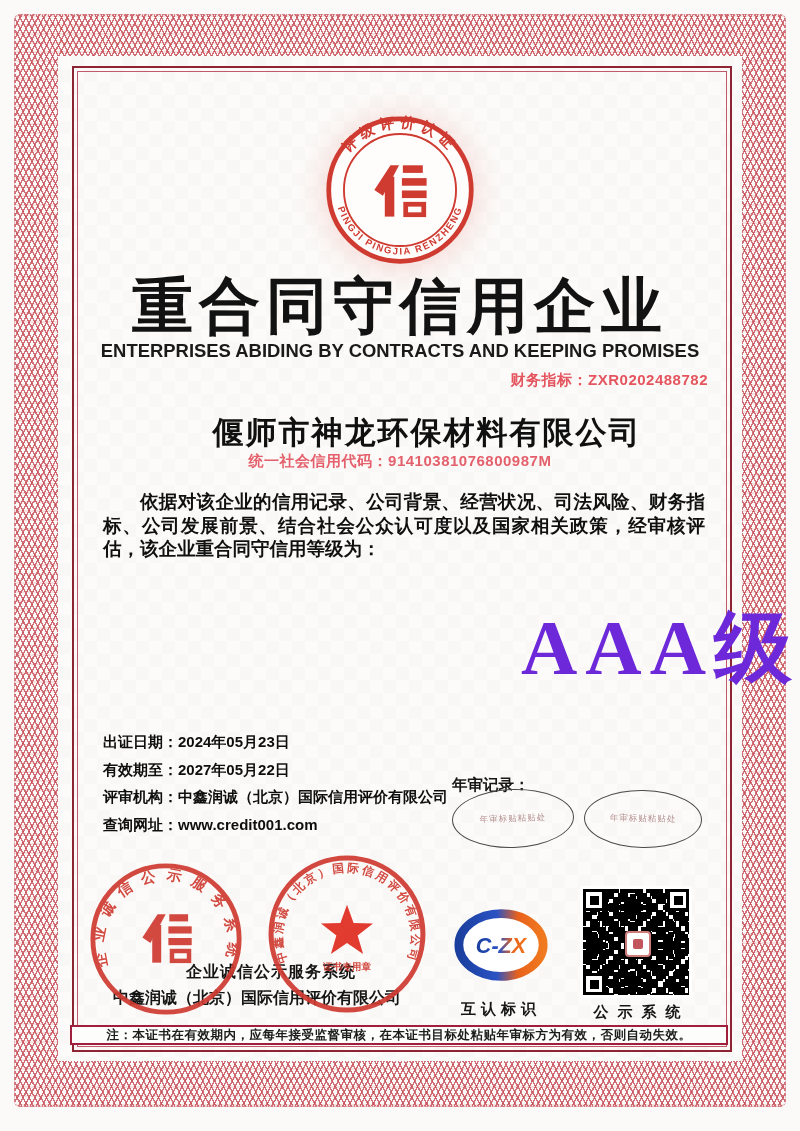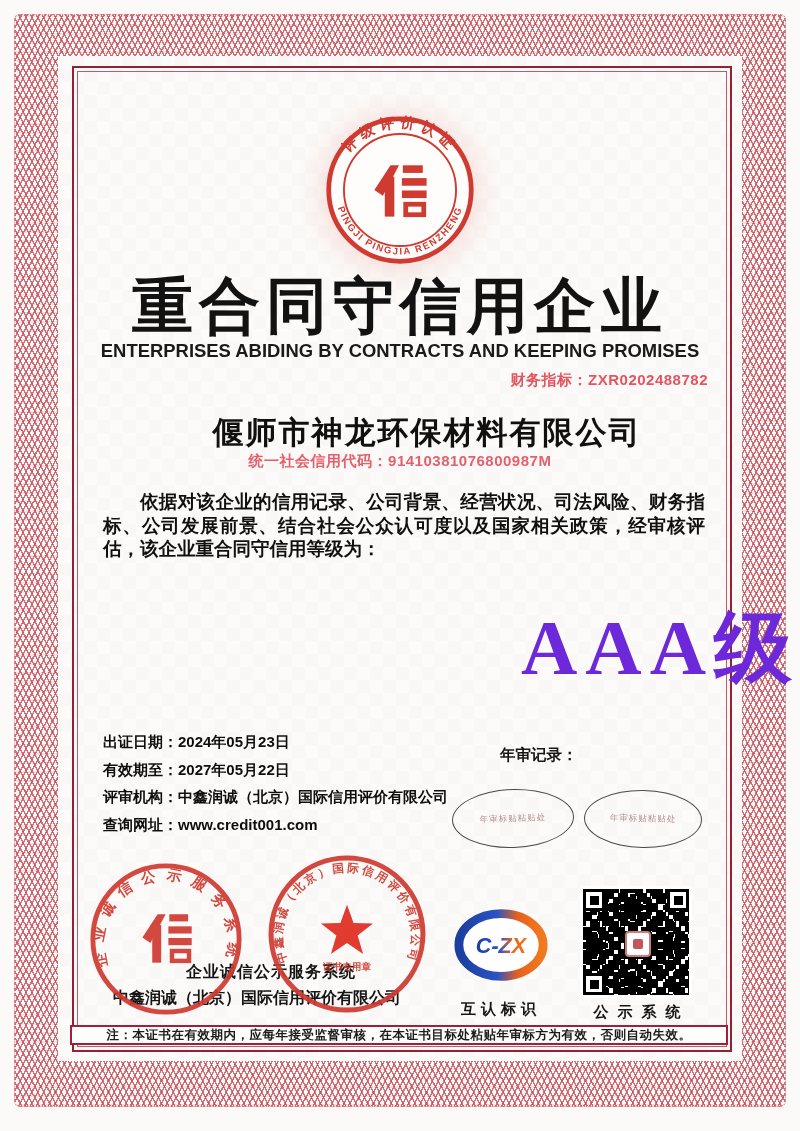--- a/index.html
+++ b/index.html
@@ -45,21 +45,21 @@
   .body-par{position:absolute;left:103px;top:490px;width:602px;
     font-size:18.5px;font-weight:700;line-height:1.28;text-align:justify;
     text-indent:2em;color:#101010;}
   .grade{position:absolute;left:0;top:596px;width:100%;text-align:right;
     font-family:"Liberation Serif",serif;font-size:78px;font-weight:bold;
     color:#6d28d9;letter-spacing:8px;}
   
   .info{position:absolute;left:103px;top:733px;}
   .info .row{height:27.5px;font-size:15px;font-weight:bold;color:#0e0e0e;white-space:nowrap;}
   
-  .ar-label{position:absolute;left:452px;top:745px;font-size:15.5px;font-weight:bold;margin-left:48px;}
+  .ar-label{position:absolute;left:452px;top:775px;font-size:15.5px;font-weight:bold;}
   .oval{position:absolute;border:1.5px solid #4a4a4a;border-radius:50%;
     display:flex;align-items:center;justify-content:center;}
   .oval-1{left:452px;top:789px;width:120px;height:57px;transform:rotate(-2deg);}
   .oval-2{left:584px;top:790px;width:116px;height:56px;transform:rotate(1deg);}
   .oval span{font-size:8.5px;color:#b39090;letter-spacing:1px;}
   
   .seal-a{position:absolute;left:88px;top:861px;width:156px;height:156px;opacity:.92;z-index:3;}
   .seal-b{position:absolute;left:266px;top:853px;width:162px;height:162px;opacity:.92;z-index:3;}
   .caption1{position:absolute;left:140px;top:962px;width:262px;text-align:center;
     font-size:16px;font-weight:bold;color:#151515;z-index:2;letter-spacing:1px;}

